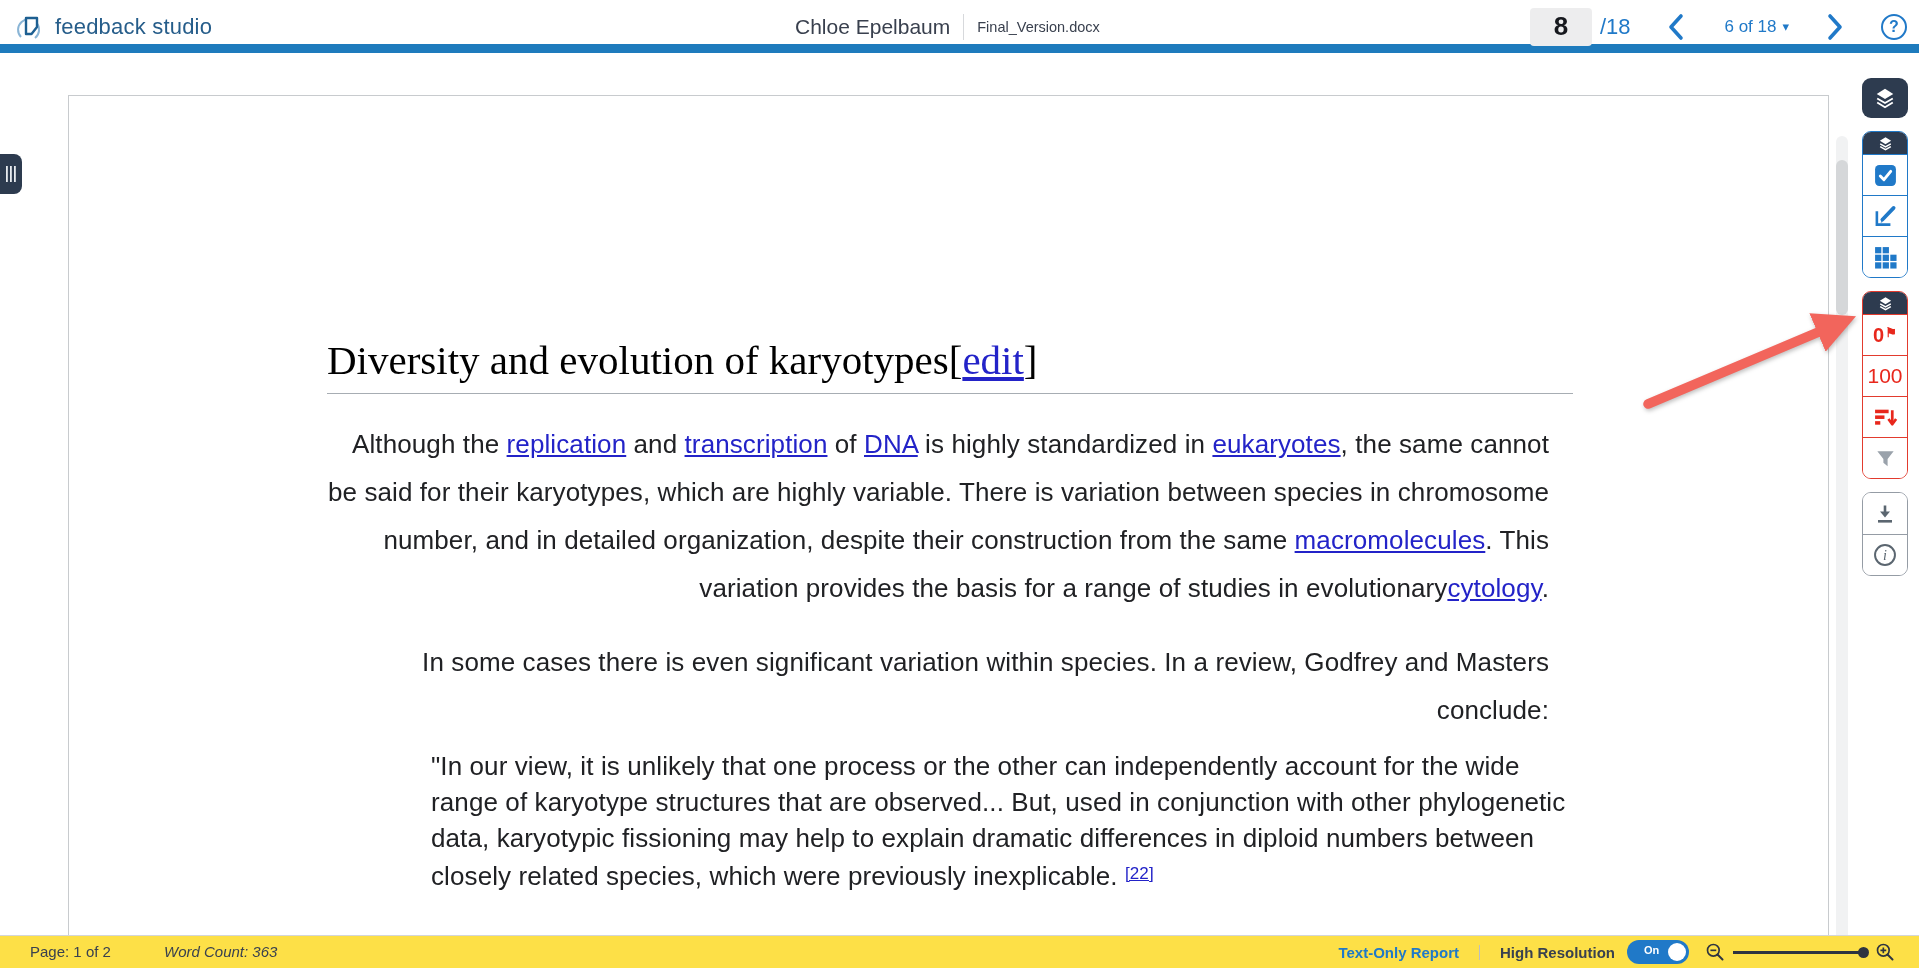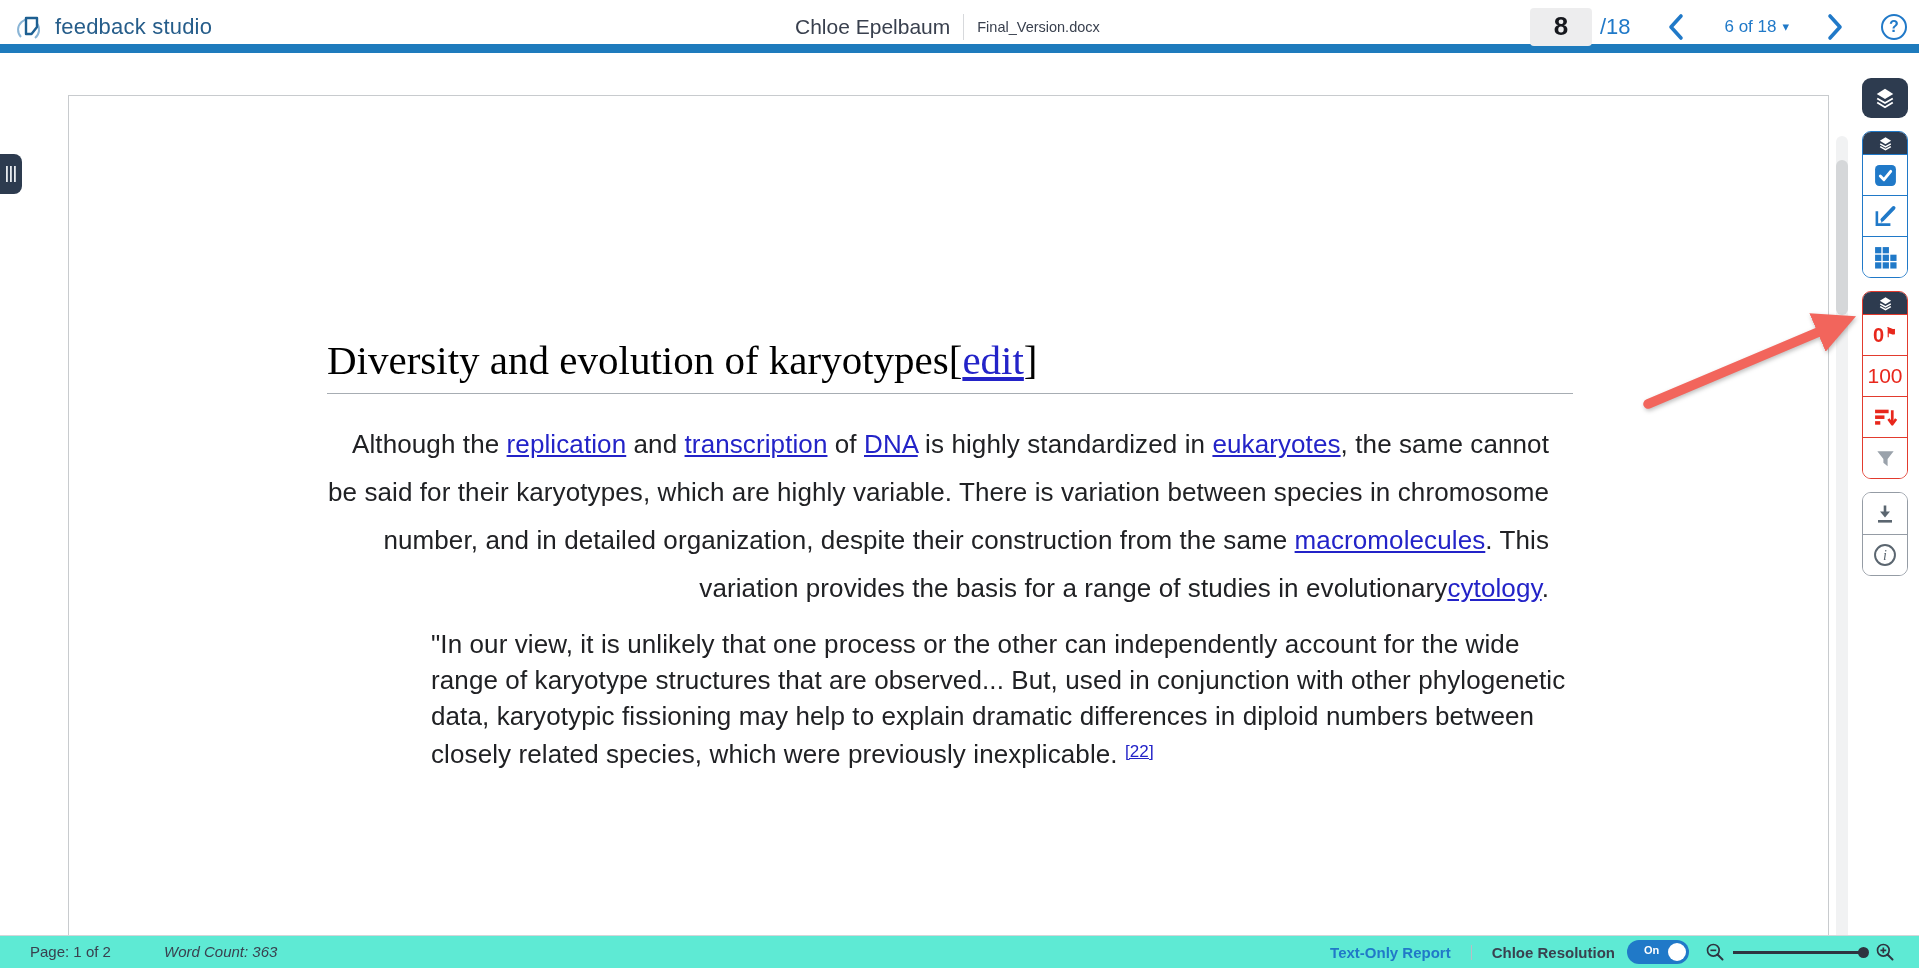--- a/index.html
+++ b/index.html
@@ -63,21 +63,21 @@
   .sb-group.gray .sb-cell + .sb-cell { border-top:1px solid #959ca5; }
   .flagcount { color:#e8271c; font-weight:600; font-size:20px; display:flex; align-items:flex-start; }
   .flagcount .flag-glyph { font-size:13px; margin-left:1px; transform:translateY(1px); }
   .simscore { color:#e8271c; font-weight:500; font-size:21px; }
 
   
   .arrow-overlay { position:absolute; left:1600px; top:298px; width:290px; height:130px; z-index:60; pointer-events:none;
                    filter:drop-shadow(1px 2px 2px rgba(0,0,0,.25)); }
 
   
-  .footer { position:absolute; bottom:0; left:0; width:1919px; height:33px; background:#5eead4;
+  .footer { position:absolute; bottom:0; left:0; width:1919px; height:33px; background:#fde047;
             border-top:1px solid #d3d6d9; z-index:50; font-size:15px; color:#39414f; }
   .ft-left-1 { position:absolute; left:30px; top:7px; }
   .ft-left-2 { position:absolute; left:164px; top:7px;font-style:italic; }
   .ft-right { position:absolute; right:24px; top:0; height:32px; display:flex; align-items:center; }
   .textonly { color:#2079c8; font-weight:600; cursor:pointer; }
   .ft-div { width:1px; height:15px; background:#b9bec4; margin:0 20px; }
   .hires-label { font-weight:600; }
   .toggle { width:62px; height:24px; background:#2079c8; border-radius:12px; margin-left:12px;
             position:relative; cursor:pointer; }
   .toggle .on-label { position:absolute; left:17px; top:4px; color:#fff; font-size:11px; font-weight:600; }
@@ -131,20 +131,21 @@
   </div>
 
   <div class="main">
     <div class="page">
       <div class="content">
         <h1 class="doc-title"><span>Diversity and evolution of karyotypes</span><span>[</span><a class="lnk">edit</a><span>]</span></h1>
         <div class="titlerule"></div>
 
         <p><span>Although the </span><a class="lnk">replication</a><span> and </span><a class="lnk">transcription</a><span> of </span><a class="lnk">DNA</a><span> is highly standardized in </span><a class="lnk">eukaryotes</a><span>, the same cannot be said for their karyotypes, which are highly variable. There is variation between species in chromosome number, and in detailed organization, despite their construction from the same </span><a class="lnk">macromolecules</a><span>. This variation provides the basis for a range of studies in evolutionary</span><a class="lnk">cytology</a><span>.</span></p>
 
+        <p>In some cases there is even significant variation within species. In a review, Godfrey and Masters conclude:</p>
 
         <blockquote><span>"In our view, it is unlikely that one process or the other can independently account for the wide range of karyotype structures that are observed... But, used in conjunction with other phylogenetic data, karyotypic fissioning may help to explain dramatic differences in diploid numbers between closely related species, which were previously inexplicable. </span><sup class="refsup"><a class="lnk">[22]</a></sup></blockquote>
       </div>
     </div>
 
     <div class="panel-toggle">
       <svg width="12" height="18" viewBox="0 0 12 18">
         <rect x="1" y="1" width="1.8" height="16" fill="#e8ebef"></rect>
         <rect x="5" y="1" width="1.8" height="16" fill="#e8ebef"></rect>
         <rect x="9" y="1" width="1.8" height="16" fill="#e8ebef"></rect>
@@ -264,21 +265,21 @@
     <line x1="48" y1="106" x2="228" y2="30" stroke="#f2655c" stroke-width="9.5" stroke-linecap="round" marker-end="url(#ah)"></line>
   </svg>
 
   <div class="footer">
     <span class="ft-left-1">Page: 1 of 2</span>
     <span class="ft-left-2">Word Count: 363</span>
 
     <div class="ft-right">
       <span class="textonly">Text-Only Report</span>
       <span class="ft-div"></span>
-      <span class="hires-label">Chloe Resolution</span>
+      <span class="hires-label">High Resolution</span>
       <span class="toggle">
         <span class="on-label">On</span>
         <span class="knob"></span>
       </span>
       <span class="zoomctl">
         <svg width="20" height="20" viewBox="0 0 24 24">
           <circle cx="10" cy="10" r="7" fill="none" stroke="#2e3440" stroke-width="2"></circle>
           <path d="M6.5 10 H13.5" stroke="#2e3440" stroke-width="2"></path>
           <path d="M15 15 L21 21" stroke="#2e3440" stroke-width="2.4" stroke-linecap="round"></path>
         </svg>

